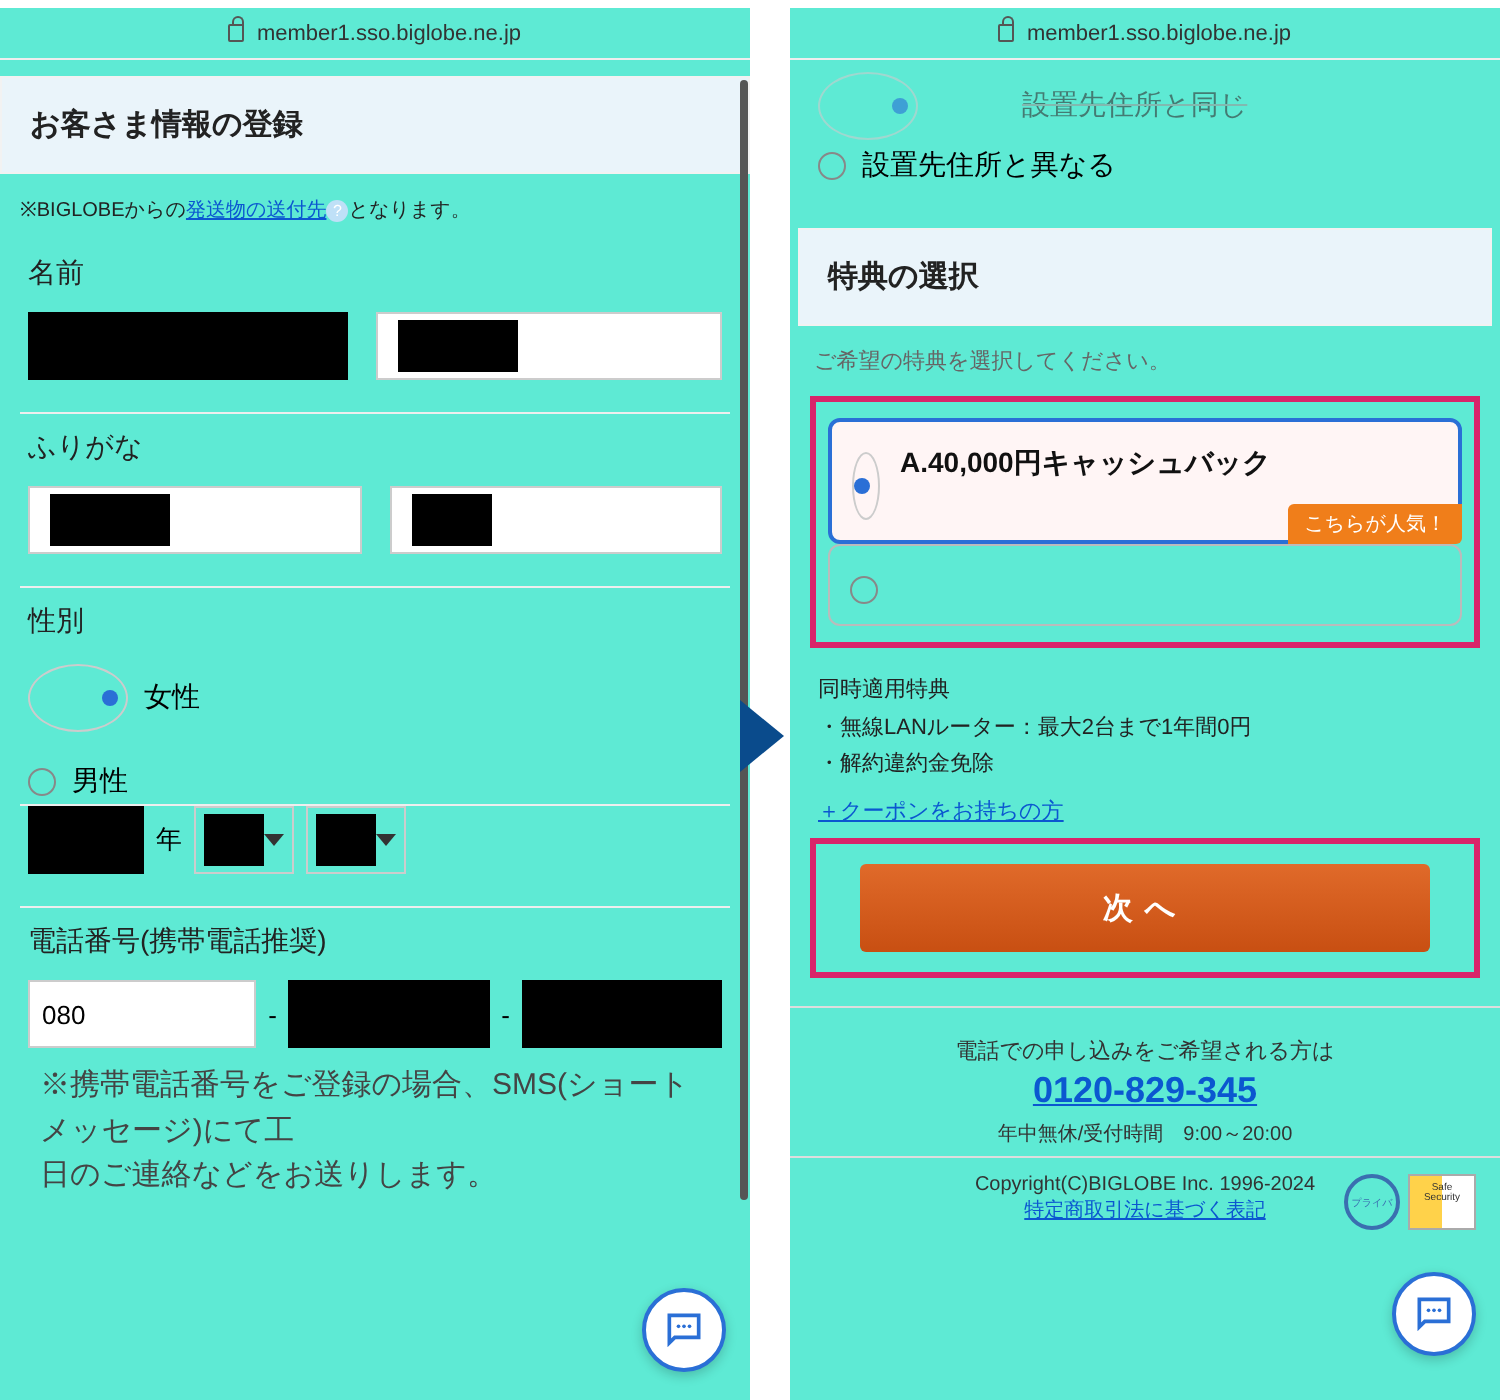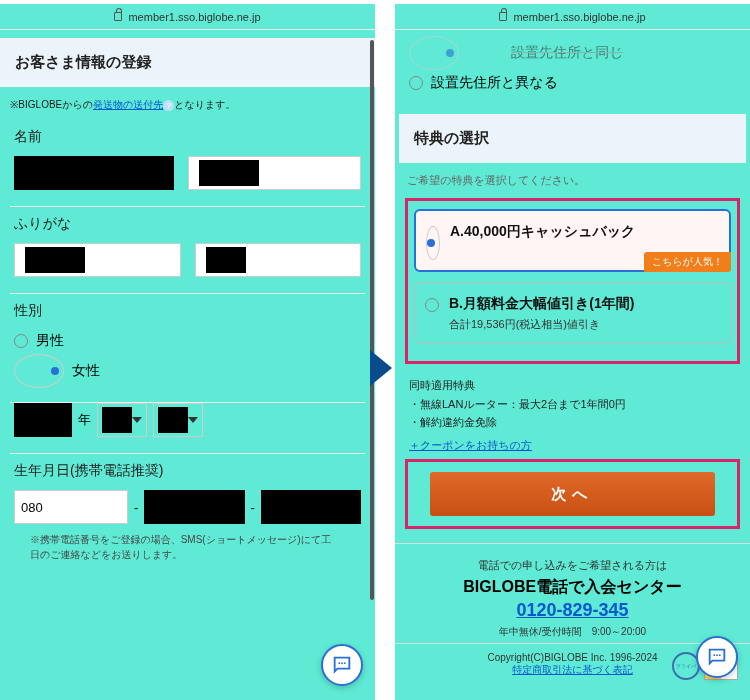--- a/index.html
+++ b/index.html
@@ -36,30 +36,30 @@
   .dob-row { display:flex; align-items:center; gap:6px; padding:0 14px 16px; }
   .dob-row .redact { flex:0 0 58px; }
   .yr { font-size:13px; }
   .sel { width:50px; height:34px; border:1px solid #ccc; display:flex; align-items:center; justify-content:flex-end; padding-right:4px; }
   .chev { width:0; height:0; border-left:5px solid transparent; border-right:5px solid transparent; border-top:6px solid #333; }
   .sel .redact { flex:0 0 30px; height:26px; margin-right:auto; margin-left:4px; }
 
   .tel-row { display:flex; align-items:center; gap:6px; padding:0 14px 8px; }
   .tel-row .box, .tel-row .redact { flex:1; }
   .dash { font-size:13px; }
-  .fine { font-size:10px; color:#444; padding:0 30px; line-height:1.5; }
+  .fine { font-size:15px; color:#444; padding:0 20px; line-height:1.5; }
 
   .chat-bubble { position:absolute; right:12px; width:42px; height:42px; border-radius:50%; background:#fff; border:2px solid #2a6fd6; display:flex; align-items:center; justify-content:center; box-shadow:0 2px 6px rgba(0,0,0,0.2); }
   .chat-bubble svg { width:22px; height:22px; }
 
   
   .r-note { font-size:11px; color:#666; padding:4px 12px 10px; }
   .r-grp { margin:0 10px 12px; border:3px solid #d9246a; padding:8px 6px; }
   .r-grp.orange { border:3px solid #d9246a; padding:10px; }
-  .opt { border:1px solid #bbb; border-radius:6px; padding:12px 10px 10px; margin-bottom:10px; position:relative; display:flex; gap:10px; align-items:flex-start; }
+  .opt { border:1px solid #bbb; border-radius:6px; padding:12px 10px 10px; margin-bottom:0; position:relative; display:flex; gap:10px; align-items:flex-start; }
   .opt.selA { background:#fff5f5; border:2px solid #2a6fd6; }
   .opt .radio { margin-top:3px; flex:0 0 14px; }
   .opt-title { font-weight:700; font-size:14px; color:#111; }
   .opt-sub { font-size:11px; color:#333; margin-top:4px; }
   .pop-badge { position:absolute; right:-2px; bottom:-2px; background:#f07e1a; color:#fff; font-size:10px; padding:3px 8px; border-radius:3px 0 3px 0; }
 
   .simul { font-size:11px; color:#222; padding:0 14px; line-height:1.7; }
   .couponlink { font-size:11px; color:#0b57d0; padding:6px 14px; display:block; }
 
   .next-btn { display:block; margin:0 auto; width:92%; height:44px; background:linear-gradient(#e06a2a,#c84f12); color:#fff; border:none; border-radius:3px; font-size:15px; font-weight:700; letter-spacing:6px; }
@@ -107,45 +107,45 @@
       <div class="box">
           <div class="redact-sm"></div>
         </div>
       <div class="box">
           <div class="redact-sm" style="width:40px;"></div>
         </div>
     </div>
     <div class="hr"></div>
 
     <div class="field-label">性別</div>
+    <div class="radio-row" style="padding-bottom:14px;">
+      <span class="radio sel"></span>
+      <span>女性</span>
+    </div>
     <div class="radio-row">
       <span class="radio"></span>
       <span>男性</span>
-    </div>
-    <div class="radio-row" style="padding-bottom:14px;">
-      <span class="radio sel"></span>
-      <span>女性</span>
     </div>
     <div class="hr"></div>
 
     <div class="dob-row">
       <div class="redact"></div>
       <span class="yr">年</span>
       <div class="sel">
           <div class="redact"></div>
           <span class="chev"></span>
         </div>
       <div class="sel">
           <div class="redact"></div>
           <span class="chev"></span>
         </div>
     </div>
     <div class="hr"></div>
 
-    <div class="field-label">生年月日(携帯電話推奨)</div>
+    <div class="field-label">電話番号(携帯電話推奨)</div>
     <div class="tel-row">
       <div class="box">080</div>
       <span class="dash">-</span>
       <div class="redact"></div>
       <span class="dash">-</span>
       <div class="redact"></div>
     </div>
     <div class="fine">※携帯電話番号をご登録の場合、SMS(ショートメッセージ)にて工</div>
     <div class="fine">日のご連絡などをお送りします。</div>
   </div>
@@ -185,39 +185,34 @@
     <div class="r-grp">
       <div class="opt selA">
         <span class="radio sel"></span>
         <div>
           <div class="opt-title">A.40,000円キャッシュバック</div>
         </div>
         <div class="pop-badge">こちらが人気！</div>
       </div>
       <div class="opt">
         <span class="radio"></span>
-        <div>
-          <div class="opt-title">B.月額料金大幅値引き(1年間)</div>
-          <div class="opt-sub">合計19,536円(税込相当)値引き</div>
-        </div>
       </div>
     </div>
 
     <div class="simul">同時適用特典</div>
     <div class="simul">・無線LANルーター：最大2台まで1年間0円</div>
     <div class="simul">・解約違約金免除</div>
     <a href="#" class="couponlink">＋クーポンをお持ちの方</a>
 
     <div class="r-grp orange">
       <button class="next-btn">次へ</button>
     </div>
 
     <div class="tel-apply">
       <div class="t1">電話での申し込みをご希望される方は</div>
-      <div class="t2">BIGLOBE電話で入会センター</div>
       <a href="#" class="t3">0120-829-345</a>
       <div class="t4">年中無休/受付時間　9:00～20:00</div>
     </div>
 
     <div class="footer">
       <div>Copyright(C)BIGLOBE Inc. 1996-2024</div>
       <a href="#">特定商取引法に基づく表記</a>
       <div class="priv-seal">プライバ</div>
       <div class="safe-seal">Safe<br>Security</div>
     </div>

